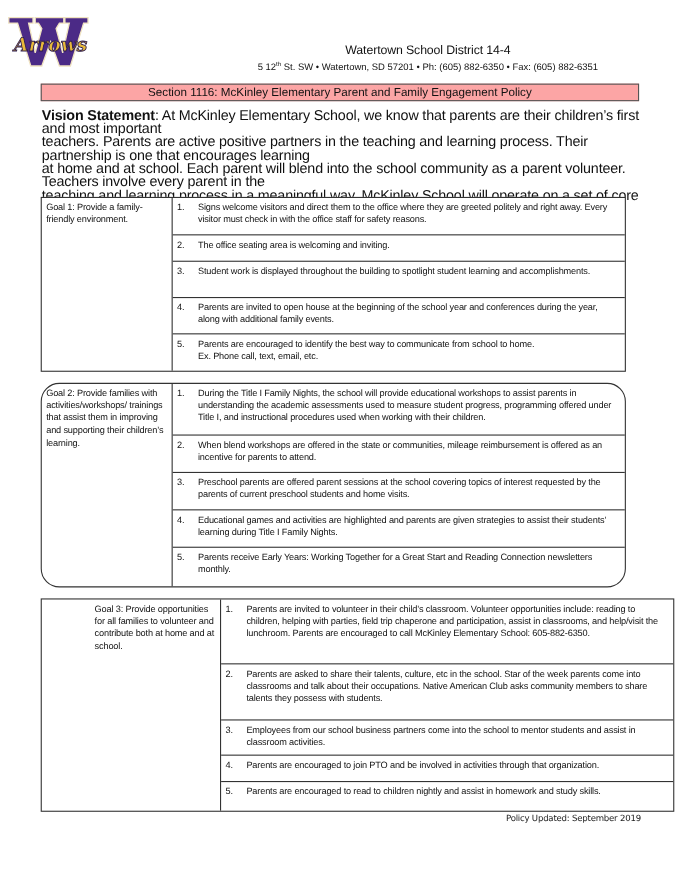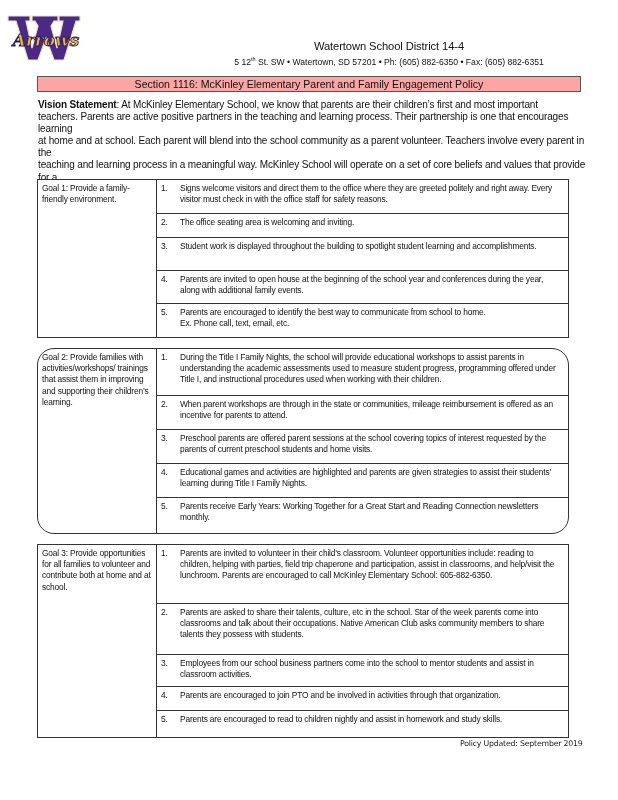--- a/index.html
+++ b/index.html
@@ -33,21 +33,21 @@
   .section-title {
     position: absolute; left: 37px; top: 76px;
     width: 542px; height: 14px;
     background: #fca5a5;
     border: 1px solid #555;
     text-align: center;
     font-size: 10.6px; line-height: 14px;
   }
   .vision {
     position: absolute; left: 38px; top: 99px; width: 548px;
-    font-size: 10px; line-height: 12.1px;
+    font-size: 13px; line-height: 12.1px;
     letter-spacing: -0.15px;
   }
   .vision b { font-weight: bold; }
   .goal-table {
     position: absolute; left: 37px; width: 530px;
     border: 1px solid #333;
     display: flex;
     background: #fff;
   }
   .goal-cell {
@@ -134,38 +134,38 @@
 
 <div class="goal-table" style="top:348px; height:184px;border-radius:17px;">
   <div class="goal-cell">Goal 2:  Provide families with activities/workshops/ trainings that assist them in improving and supporting their children’s learning.</div>
   <div class="items">
     <div class="item" style="height:47px">
         <span class="num">1.</span>
         <span class="txt">During the Title I Family Nights, the school will provide educational workshops to assist parents in understanding the academic assessments used to measure student progress, programming offered under Title I, and instructional procedures used when working with their children.</span>
       </div>
     <div class="item" style="height:34px">
         <span class="num">2.</span>
-        <span class="txt">When parent workshops are through in the state or communities, mileage reimbursement is offered as an incentive for parents to attend.</span>
+        <span class="txt">When blend workshops are offered in the state or communities, mileage reimbursement is offered as an incentive for parents to attend.</span>
       </div>
     <div class="item" style="height:34px">
         <span class="num">3.</span>
         <span class="txt">Preschool parents are offered parent sessions at the school covering topics of interest requested by the parents of current preschool students and home visits.</span>
       </div>
     <div class="item" style="height:34px">
         <span class="num">4.</span>
         <span class="txt">Educational games and activities are highlighted and parents are given strategies to assist their students’ learning during Title I Family Nights.</span>
       </div>
     <div class="item" style="height:35px">
         <span class="num">5.</span>
         <span class="txt">Parents receive Early Years: Working Together for a Great Start and Reading Connection newsletters monthly.</span>
       </div>
   </div>
 </div>
 
-<div class="goal-table" style="top:544px; height:192px;">
+<div class="goal-table" style="top:544px; height:192px;padding-left:44px;">
   <div class="goal-cell">Goal 3:  Provide opportunities for all families to volunteer and contribute both at home and at school.</div>
   <div class="items">
     <div class="item" style="height:59px">
         <span class="num">1.</span>
         <span class="txt">Parents are invited to volunteer in their child’s classroom.  Volunteer opportunities include:  reading to children, helping with parties, field trip chaperone and participation, assist in classrooms, and help/visit the lunchroom.  Parents are encouraged to call McKinley Elementary School: 605-882-6350.</span>
       </div>
     <div class="item" style="height:51px">
         <span class="num">2.</span>
         <span class="txt">Parents are asked to share their talents, culture, etc in the school.  Star of the week parents come into classrooms and talk about their occupations.  Native American Club asks community members to share talents they possess with students.</span>
       </div>

